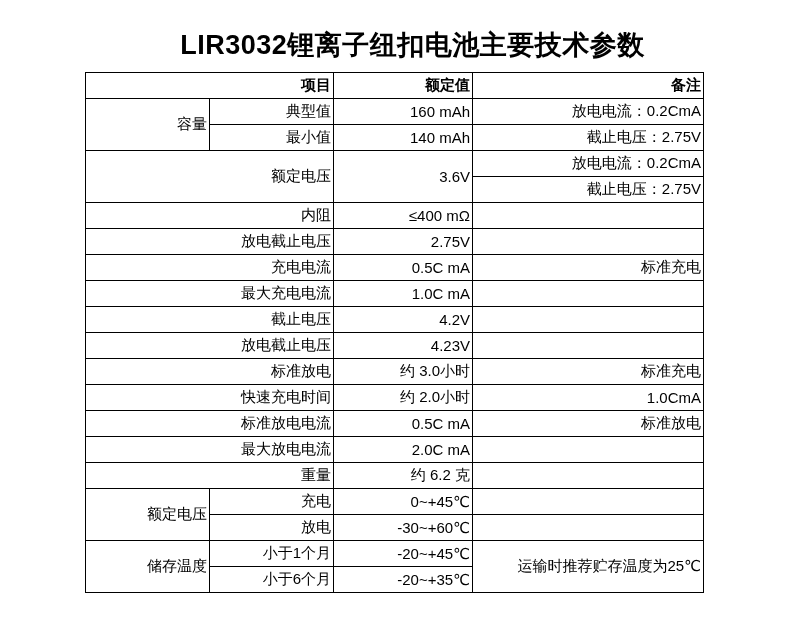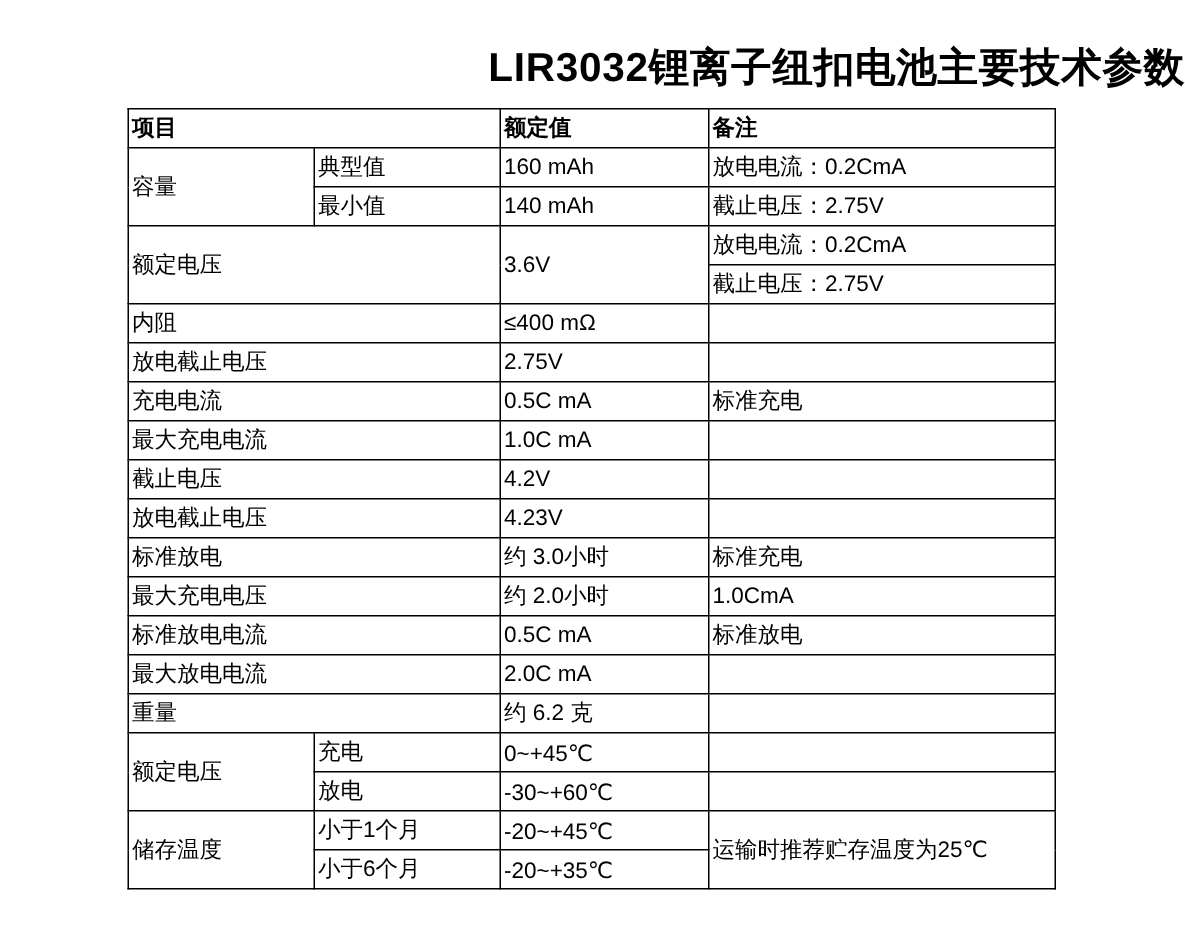--- a/index.html
+++ b/index.html
@@ -11,38 +11,38 @@
     width: 790px;
     height: 630px;
     font-family: "Liberation Sans", "DejaVu Sans", sans-serif;
     color: #000000;
     overflow: hidden;
   }
   .page-title {
     margin: 25px 0 0 0;
     height: 47px;
     line-height: 40px;
-    text-align: right;
+    text-align: center;
     font-size: 27px;
     font-weight: bold;
     font-family: "Liberation Sans", "DejaVu Sans", sans-serif;
     letter-spacing: 0.5px;
     padding-left: 35px;
   }
   table.spec-table {
     border-collapse: collapse;
     table-layout: fixed;
     margin-left: 85px;
     width: 618px;
   }
   .spec-table td {
     border: 1px solid #000000;
     height: 25px;
     padding: 0 2px;
-    text-align: left;
+    text-align: right;
     vertical-align: middle;
     font-size: 15px;
     white-space: nowrap;
     overflow: hidden;
   }
   .spec-table thead td {
     font-weight: bold;
   }
 </style>
 </head>
@@ -113,21 +113,21 @@
       <td colspan="2">放电截止电压</td>
       <td>4.23V</td>
       <td></td>
     </tr>
     <tr>
       <td colspan="2">标准放电</td>
       <td>约 3.0小时</td>
       <td>标准充电</td>
     </tr>
     <tr>
-      <td colspan="2">最大充电电压</td>
+      <td colspan="2">快速充电时间</td>
       <td>约 2.0小时</td>
       <td>1.0CmA</td>
     </tr>
     <tr>
       <td colspan="2">标准放电电流</td>
       <td>0.5C mA</td>
       <td>标准放电</td>
     </tr>
     <tr>
       <td colspan="2">最大放电电流</td>

